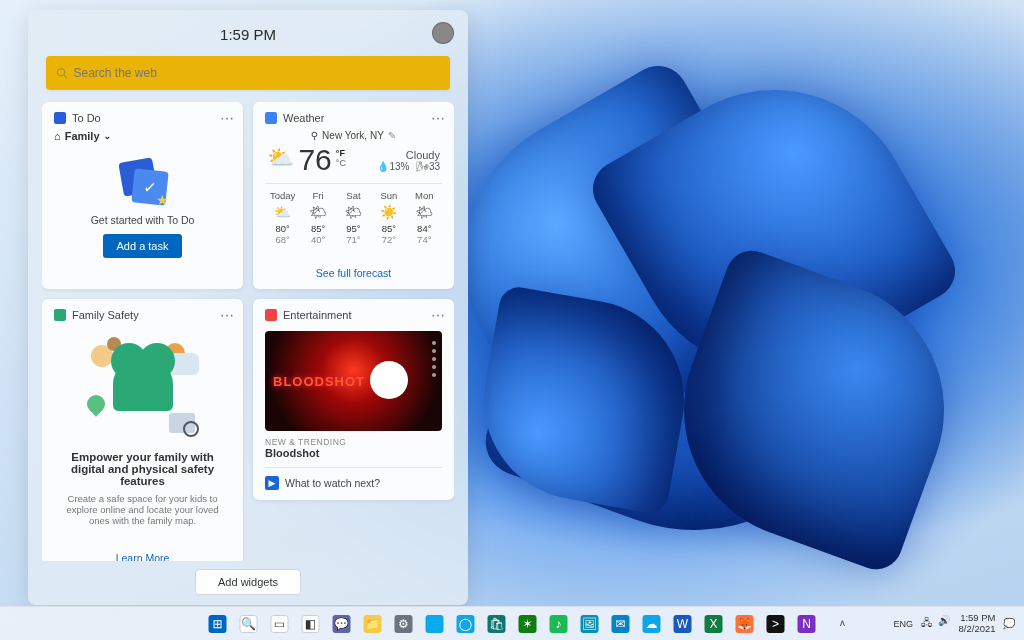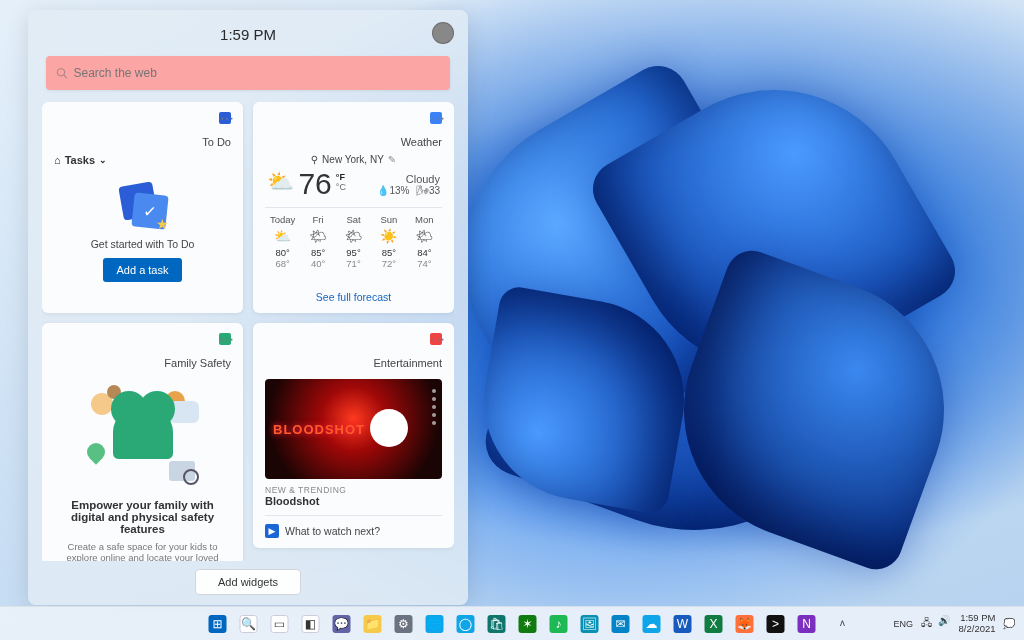--- a/index.html
+++ b/index.html
@@ -35,25 +35,25 @@
     backdrop-filter: blur(20px);
     border-radius: 8px;
     padding: 10px 14px;
     z-index: 5;
     display: flex; flex-direction: column;
     box-shadow: 0 4px 24px rgba(0,0,0,0.12);
   }
   .wp-head { display:flex; align-items:center; justify-content:center; height:28px; position:relative; }
   .wp-time { font-size: 15px; color:#2a2a2a; }
   .wp-avatar { position:absolute; right:0; top:2px; width:22px; height:22px; border-radius:50%; background:#888; border:1px solid rgba(0,0,0,0.2);}
-  .wp-search { margin: 8px 4px 12px; height:34px; background:#fca5a5; border-radius:4px; display:flex; align-items:center; padding:4px 10px; box-shadow:0 1px 3px rgba(0,0,0,0.08);}
+  .wp-search { margin: 8px 4px 12px; height:34px; background:#eab308; border-radius:4px; display:flex; align-items:center; padding:4px 10px; box-shadow:0 1px 3px rgba(0,0,0,0.08);}
   .wp-search input { border:none; outline:none; width:100%; font-size:12px; color:#555; background:transparent;}
   .wp-grid { flex:1; display:grid; grid-template-columns: 1fr 1fr; gap:10px; overflow:hidden;}
   .card { background:#fbfcfe; border-radius:6px; padding:10px 12px; box-shadow:0 1px 4px rgba(0,0,0,0.08); position:relative; display:flex; flex-direction:column;}
-  .card-h { display:flex; align-items:flex-end; gap:12px; font-size:11px; color:#444; margin-bottom:6px;flex-direction:column;}
+  .card-h { display:flex; align-items:flex-start; gap:6px; font-size:11px; color:#444; margin-bottom:6px;}
   .card-icon { width:12px; height:12px; border-radius:2px; }
   .card-more { position:absolute; right:8px; top:8px; font-size:14px; color:#777; letter-spacing:1px; cursor:pointer;}
   .todo .tasks-row { display:flex; align-items:center; gap:4px; font-size:11px; font-weight:600; color:#333; margin-bottom:6px;}
   .todo-art { align-self:center; margin:8px 0 6px; width:60px; height:52px; position:relative;}
   .todo-art .sq { position:absolute; width:34px; height:34px; border-radius:4px;}
   .todo-art .sq1 { background:#2a5dd6; left:8px; top:4px; transform:rotate(-10deg);}
   .todo-art .sq2 { background:#4a8af0; left:20px; top:14px; transform:rotate(6deg); display:flex; align-items:center; justify-content:center; color:#fff; font-size:16px;}
   .todo-art .star { position:absolute; right:4px; bottom:0; color:#f7c948; font-size:14px;}
   .todo .caption { font-size:10.5px; color:#444; text-align:center; }
   .btn-primary { margin:8px auto 0; background:#0067c0; color:#fff; border:none; padding:6px 14px; border-radius:3px; font-size:11px; cursor:pointer;}
@@ -61,21 +61,21 @@
   .weather { }
   .w-loc { text-align:center; font-size:10px; color:#444; display:flex; align-items:center; justify-content:center; gap:4px;}
   .w-main { display:flex; align-items:center; justify-content:space-between; padding:4px 2px 8px;}
   .w-left { display:flex; align-items:flex-start; gap:4px;}
   .w-ic { font-size:22px; color:#8aa; }
   .w-temp { font-size:30px; font-weight:300; color:#333; line-height:1;}
   .w-units { display:flex; flex-direction:column; font-size:9px; color:#666; margin-top:3px;}
   .w-units span:first-child { color:#222; font-weight:600;}
   .w-right { text-align:right; font-size:10px; color:#555;}
   .w-right .cond { font-size:11px; }
-  .w-days { display:flex; justify-content:space-between; border-top:1px solid #e2e6ec; padding-top:6px;}
+  .w-days { display:flex; justify-content:flex-end; border-top:1px solid #e2e6ec; padding-top:6px;}
   .w-day { text-align:center; font-size:9.5px; color:#555; flex:1;}
   .w-day .dic { font-size:14px; margin:3px 0; }
   .w-day .hi { color:#333; }
   .w-day .lo { color:#888; }
   .card-link { text-align:center; font-size:10.5px; color:#1665c0; margin-top:22px; cursor:pointer;}
   
   .family { grid-row: span 2; }
   .fam-art { align-self:center; margin:10px 0; width:120px; height:100px; position:relative;}
   .fam-art .heart { position:absolute; left:30px; top:20px; width:60px; height:54px; background:#2aa876; border-radius:50% 50% 10% 10%; transform:rotate(0deg);}
   .fam-art .heart:before, .fam-art .heart:after { content:""; position:absolute; width:36px; height:36px; background:#2aa876; border-radius:50%; top:-14px;}
@@ -150,21 +150,21 @@
   <div class="wp-grid">
 
     <div class="card todo">
       <div class="card-more">⋯</div>
       <div class="card-h">
         <span class="card-icon" style="background:#2a5dd6;"></span>
         <span>To Do</span>
       </div>
       <div class="tasks-row">
         <span>⌂</span>
-        <span>Tasks</span>
+        <span>Family</span>
         <span style="font-size:9px;">⌄</span>
       </div>
       <div class="todo-art">
         <div class="sq sq1"></div>
         <div class="sq sq2">✓</div>
         <div class="star">★</div>
       </div>
       <div class="caption">Get started with To Do</div>
       <button class="btn-primary">Add a task</button>
     </div>

